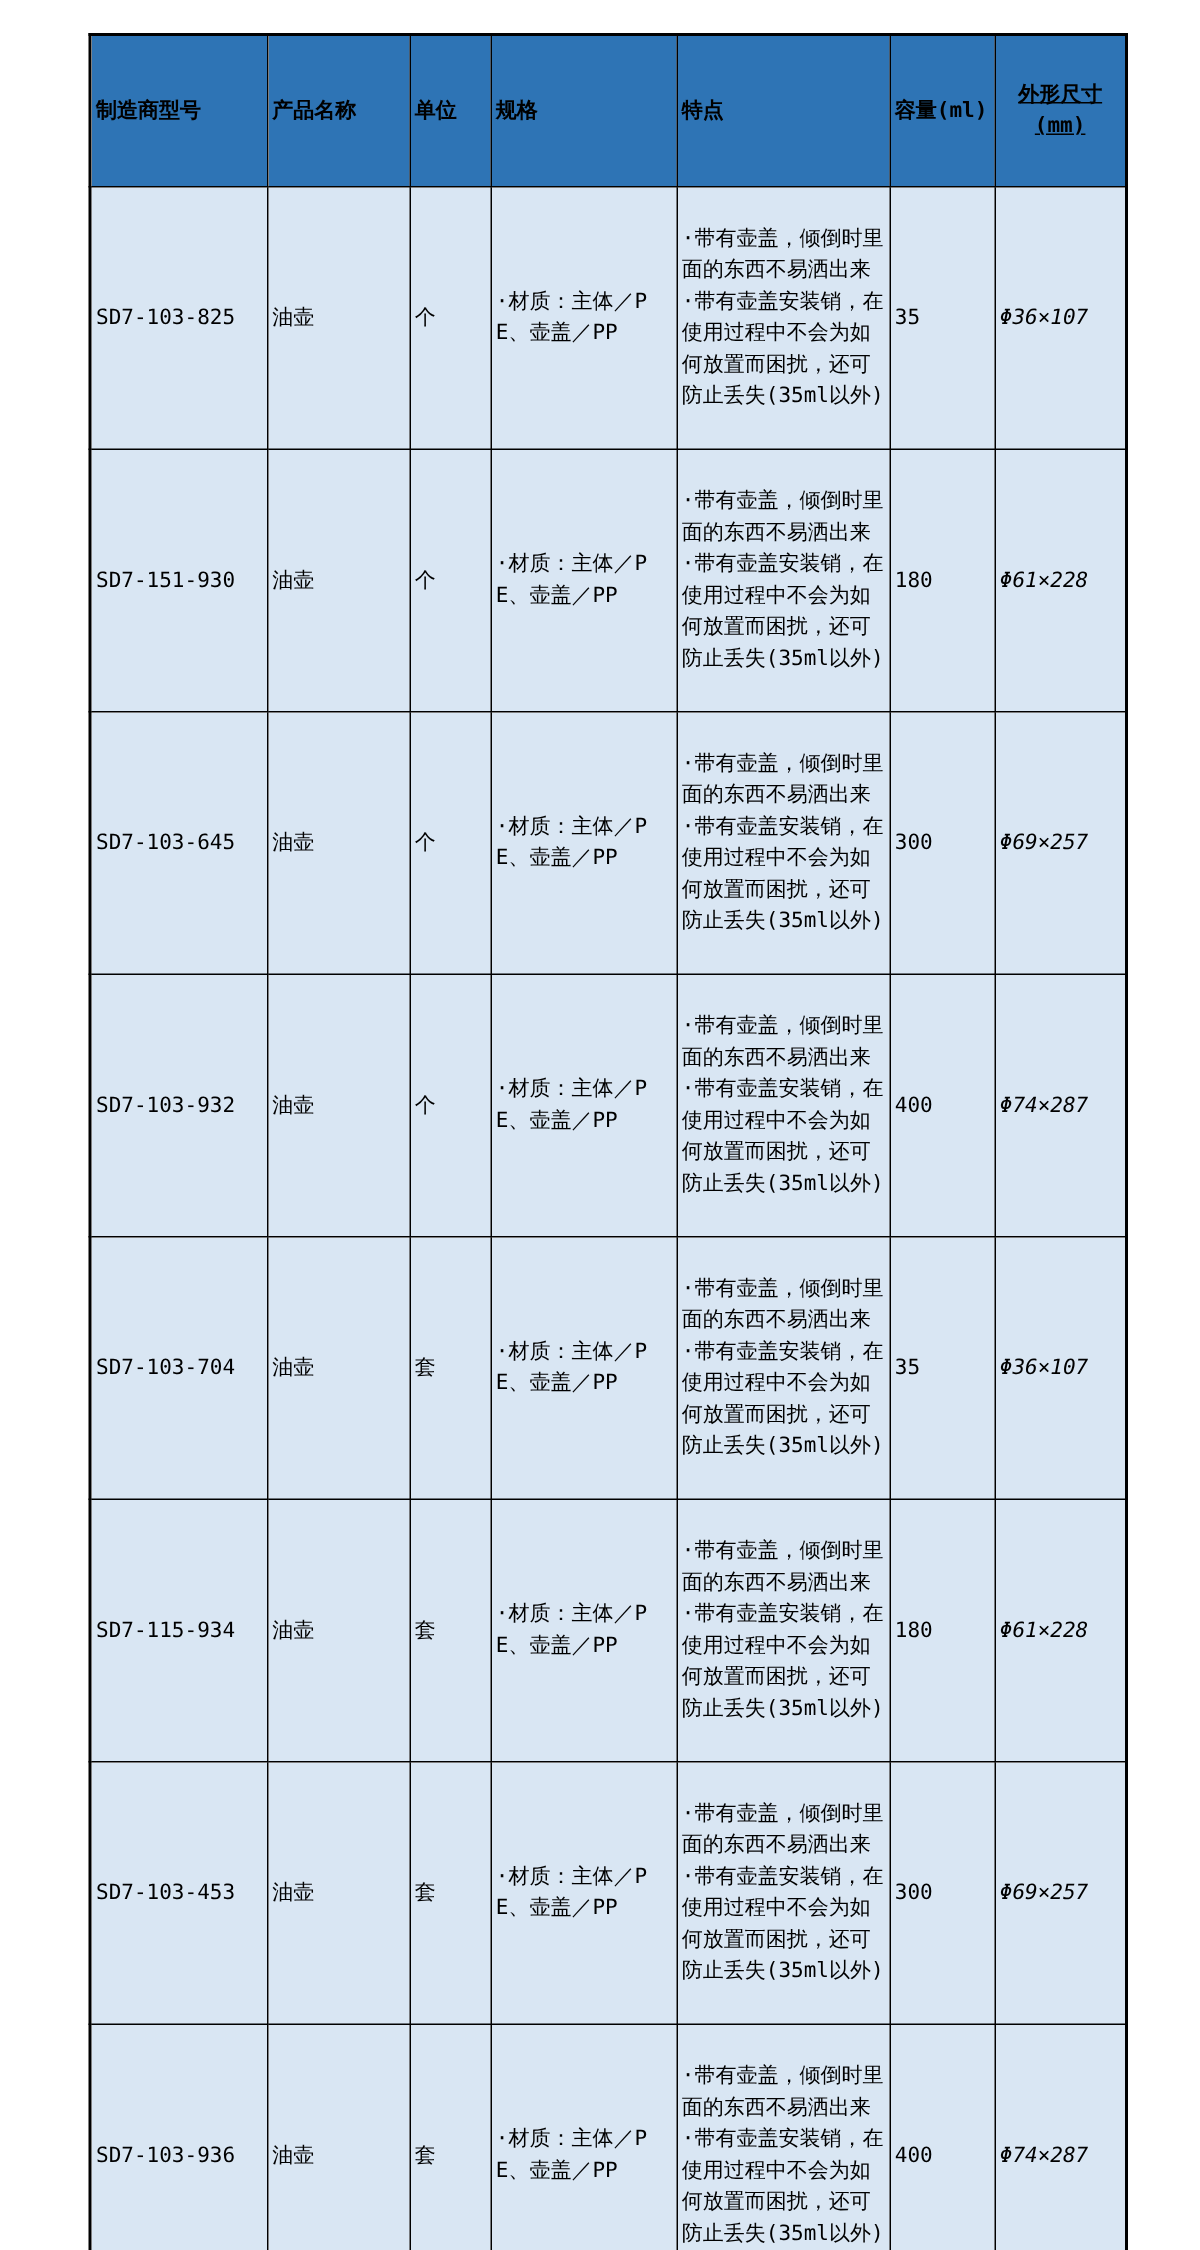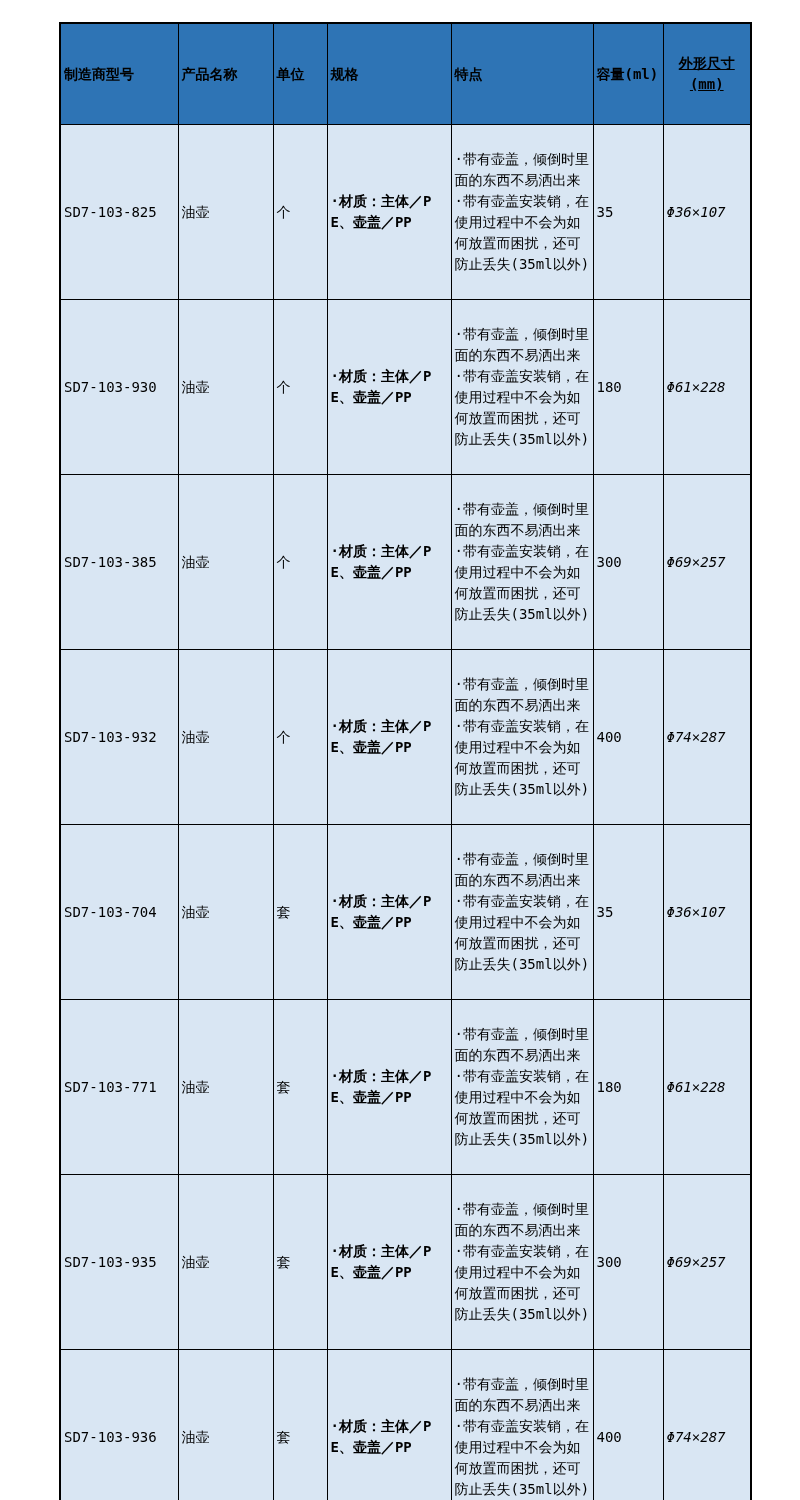--- a/index.html
+++ b/index.html
@@ -63,21 +63,21 @@
   
   .w-model    { width: 118px; }
   .w-name     { width: 95px;  }
   .w-unit     { width: 54px;  }
   .w-spec     { width: 124px; }
   .w-features { width: 142px; }
   .w-capacity { width: 70px;  }
   .w-dims     { width: 88px;  }
 
   td.col-dims { padding-left: 8px; font-style: italic; }
-  td.col-spec { padding-left: 4px; font-weight: bold; }
+  td.col-spec { padding-left: 4px; }
 </style>
 </head>
 <body>
 
 <div class="page">
   <table class="product-table">
     <colgroup>
       <col class="w-model">
         <col class="w-name">
         <col class="w-unit">
@@ -103,31 +103,31 @@
           <td class="col-model">SD7-103-825</td>
           <td class="col-name">油壶</td>
           <td class="col-unit">个</td>
           <td class="col-spec">·材质：主体／PE、壶盖／PP</td>
           <td class="col-features">·带有壶盖，倾倒时里面的东西不易洒出来
 ·带有壶盖安装销，在使用过程中不会为如何放置而困扰，还可防止丢失(35ml以外)</td>
           <td class="col-capacity">35</td>
           <td class="col-dims">Φ36×107</td>
         </tr>
         <tr>
-          <td class="col-model">SD7-103-930</td>
+          <td class="col-model">SD7-151-930</td>
           <td class="col-name">油壶</td>
           <td class="col-unit">个</td>
           <td class="col-spec">·材质：主体／PE、壶盖／PP</td>
           <td class="col-features">·带有壶盖，倾倒时里面的东西不易洒出来
 ·带有壶盖安装销，在使用过程中不会为如何放置而困扰，还可防止丢失(35ml以外)</td>
           <td class="col-capacity">180</td>
           <td class="col-dims">Φ61×228</td>
         </tr>
         <tr>
-          <td class="col-model">SD7-103-385</td>
+          <td class="col-model">SD7-103-645</td>
           <td class="col-name">油壶</td>
           <td class="col-unit">个</td>
           <td class="col-spec">·材质：主体／PE、壶盖／PP</td>
           <td class="col-features">·带有壶盖，倾倒时里面的东西不易洒出来
 ·带有壶盖安装销，在使用过程中不会为如何放置而困扰，还可防止丢失(35ml以外)</td>
           <td class="col-capacity">300</td>
           <td class="col-dims">Φ69×257</td>
         </tr>
         <tr>
           <td class="col-model">SD7-103-932</td>
@@ -143,31 +143,31 @@
           <td class="col-model">SD7-103-704</td>
           <td class="col-name">油壶</td>
           <td class="col-unit">套</td>
           <td class="col-spec">·材质：主体／PE、壶盖／PP</td>
           <td class="col-features">·带有壶盖，倾倒时里面的东西不易洒出来
 ·带有壶盖安装销，在使用过程中不会为如何放置而困扰，还可防止丢失(35ml以外)</td>
           <td class="col-capacity">35</td>
           <td class="col-dims">Φ36×107</td>
         </tr>
         <tr>
-          <td class="col-model">SD7-103-771</td>
+          <td class="col-model">SD7-115-934</td>
           <td class="col-name">油壶</td>
           <td class="col-unit">套</td>
           <td class="col-spec">·材质：主体／PE、壶盖／PP</td>
           <td class="col-features">·带有壶盖，倾倒时里面的东西不易洒出来
 ·带有壶盖安装销，在使用过程中不会为如何放置而困扰，还可防止丢失(35ml以外)</td>
           <td class="col-capacity">180</td>
           <td class="col-dims">Φ61×228</td>
         </tr>
         <tr>
-          <td class="col-model">SD7-103-935</td>
+          <td class="col-model">SD7-103-453</td>
           <td class="col-name">油壶</td>
           <td class="col-unit">套</td>
           <td class="col-spec">·材质：主体／PE、壶盖／PP</td>
           <td class="col-features">·带有壶盖，倾倒时里面的东西不易洒出来
 ·带有壶盖安装销，在使用过程中不会为如何放置而困扰，还可防止丢失(35ml以外)</td>
           <td class="col-capacity">300</td>
           <td class="col-dims">Φ69×257</td>
         </tr>
         <tr>
           <td class="col-model">SD7-103-936</td>

